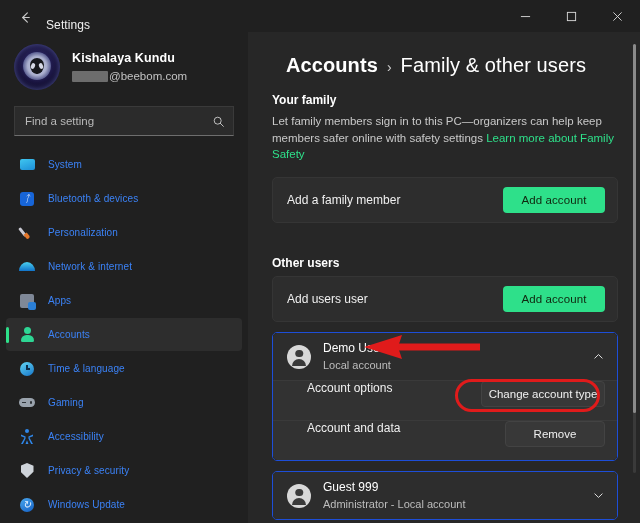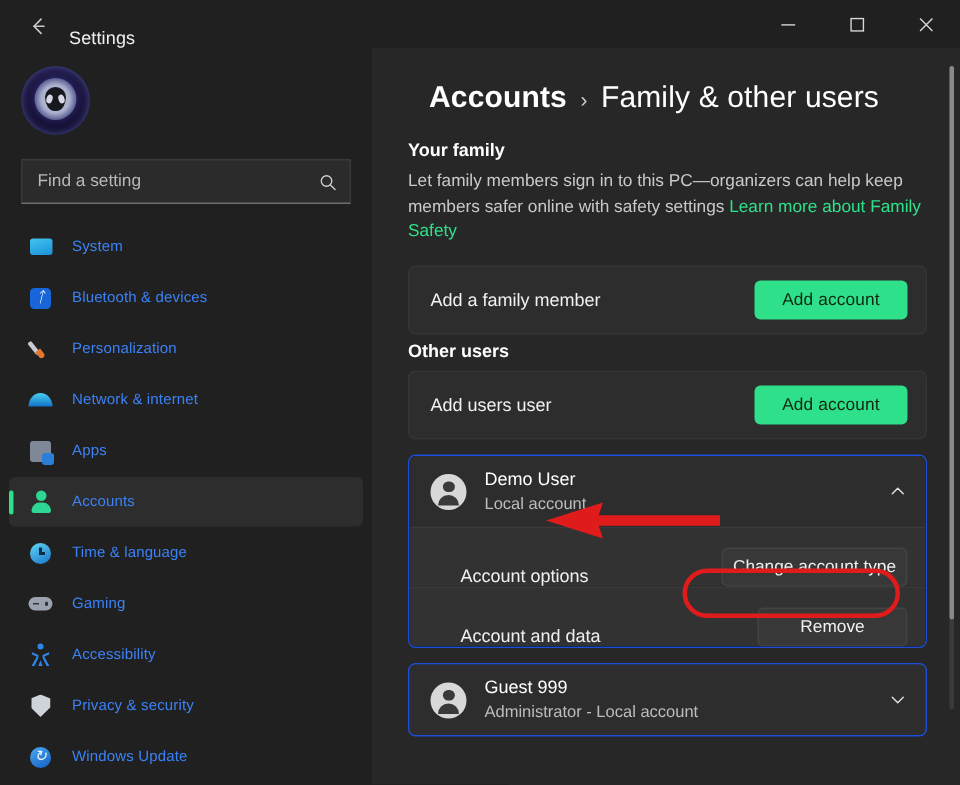--- a/index.html
+++ b/index.html
@@ -284,21 +284,21 @@
 
   .card {
     background: #2d2d2d;
     border: 1px solid #353535;
     border-radius: 5px;
     display: flex;
     align-items: center;
     padding: 0 12px 0 14px;
     min-height: 46px;
   }
-  .card + .section-title { margin-top: 4px; }
+  .card + .section-title { margin-top: 33px; }
 
   .card-label {
     font-size: 12px;
     color: #f0f0f0;
   }
   .spacer { flex: 1 1 auto; }
 
   .btn-accent {
     background: #2ee08a;
     color: #10270f;
@@ -329,21 +329,21 @@
   }
   .user-row {
     display: flex;
     align-items: center;
     padding: 0 12px 0 14px;
     min-height: 47px;
     background: #2d2d2d;
   }
   .sub-row {
     display: flex;
-    align-items: flex-end;
+    align-items: flex-start;
     padding: 0 12px 0 34px;
     min-height: 40px;
     background: #323232;
     border-top: 1px solid #3a3a3a;
   }
   .uavatar {
     width: 24px; height: 24px;
     border-radius: 50%;
     flex: 0 0 24px;
     background: #d8d8d8;
@@ -456,20 +456,27 @@
   </div>
 
   <div class="body-wrap">
 
     <div class="sidebar">
 
       <div class="profile">
         <div class="avatar">
           <div class="halo"></div>
           <div class="alien"></div>
+        </div>
+        <div class="profile-text">
+          <div class="profile-name">Kishalaya Kundu</div>
+          <div class="profile-mail">
+            <span class="redact"></span>
+            <span>@beebom.com</span>
+          </div>
         </div>
       </div>
 
       <div class="search-wrap">
         <div class="search-box">
           <input type="text" placeholder="Find a setting" style="">
           <span class="search-icon">
             <svg width="13" height="13" viewBox="0 0 16 16" fill="none">
               <circle cx="7" cy="7" r="4.3" stroke="currentColor" stroke-width="1.1"></circle>
               <path d="M10.2 10.2L14 14" stroke="currentColor" stroke-width="1.1" stroke-linecap="round"></path>

